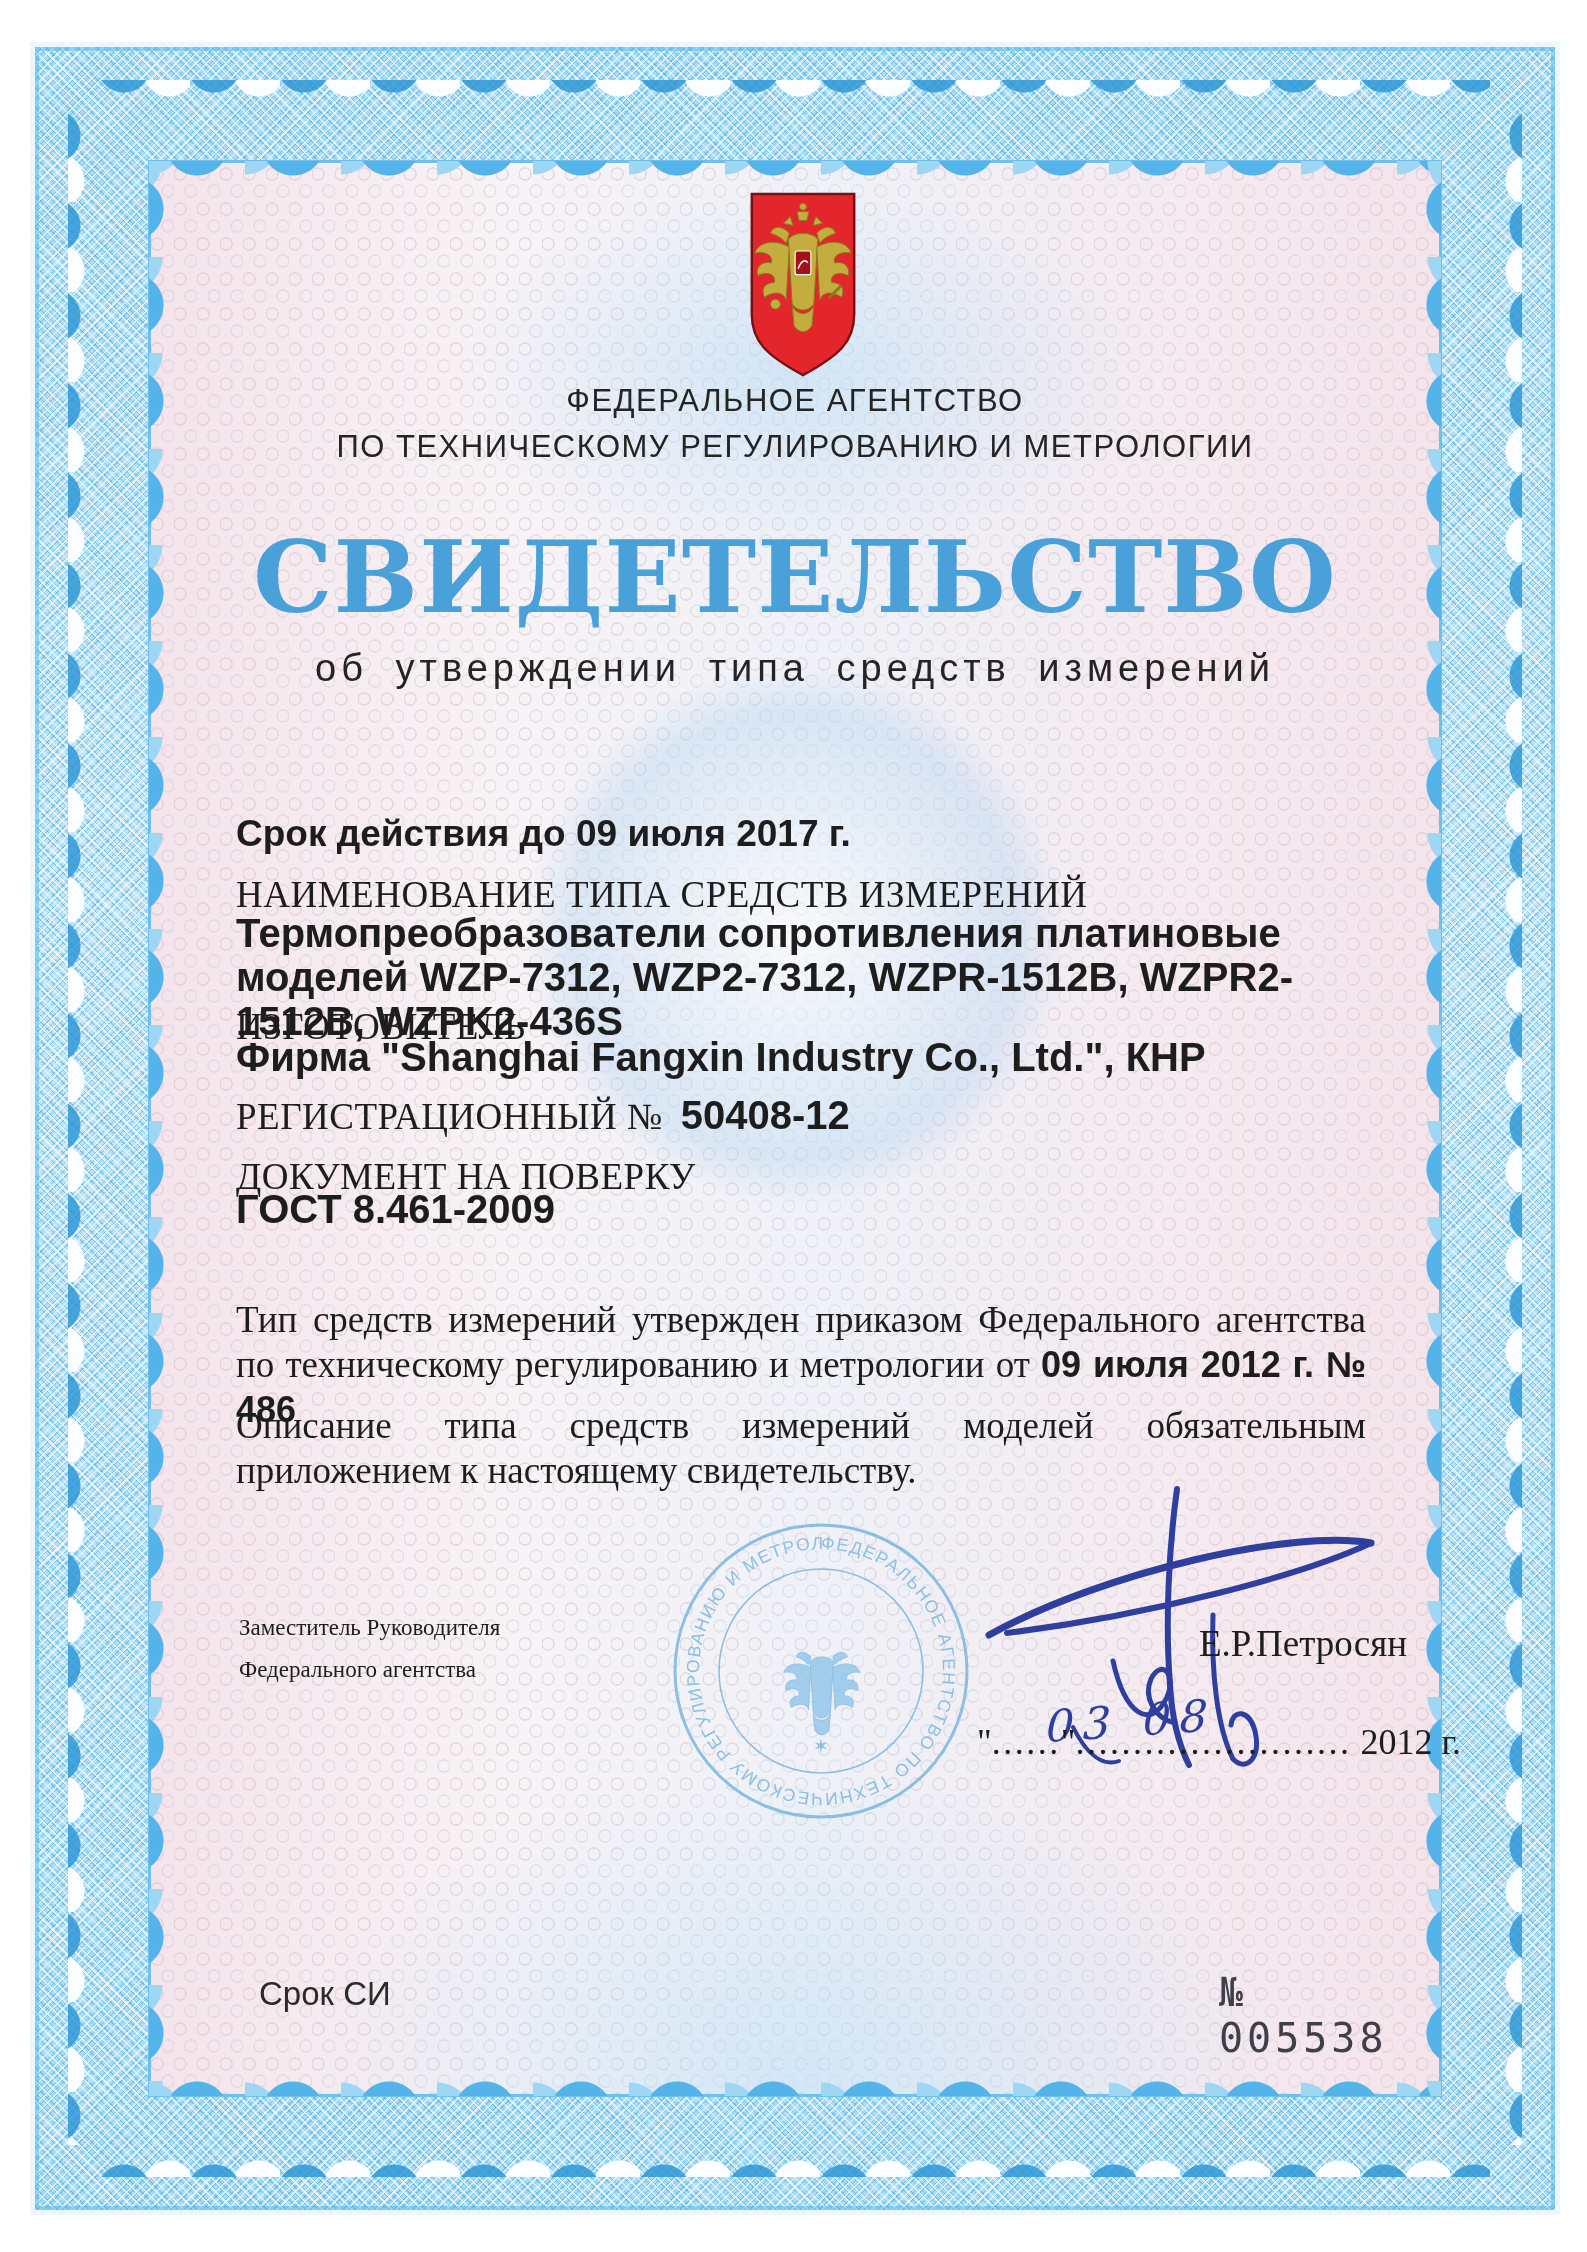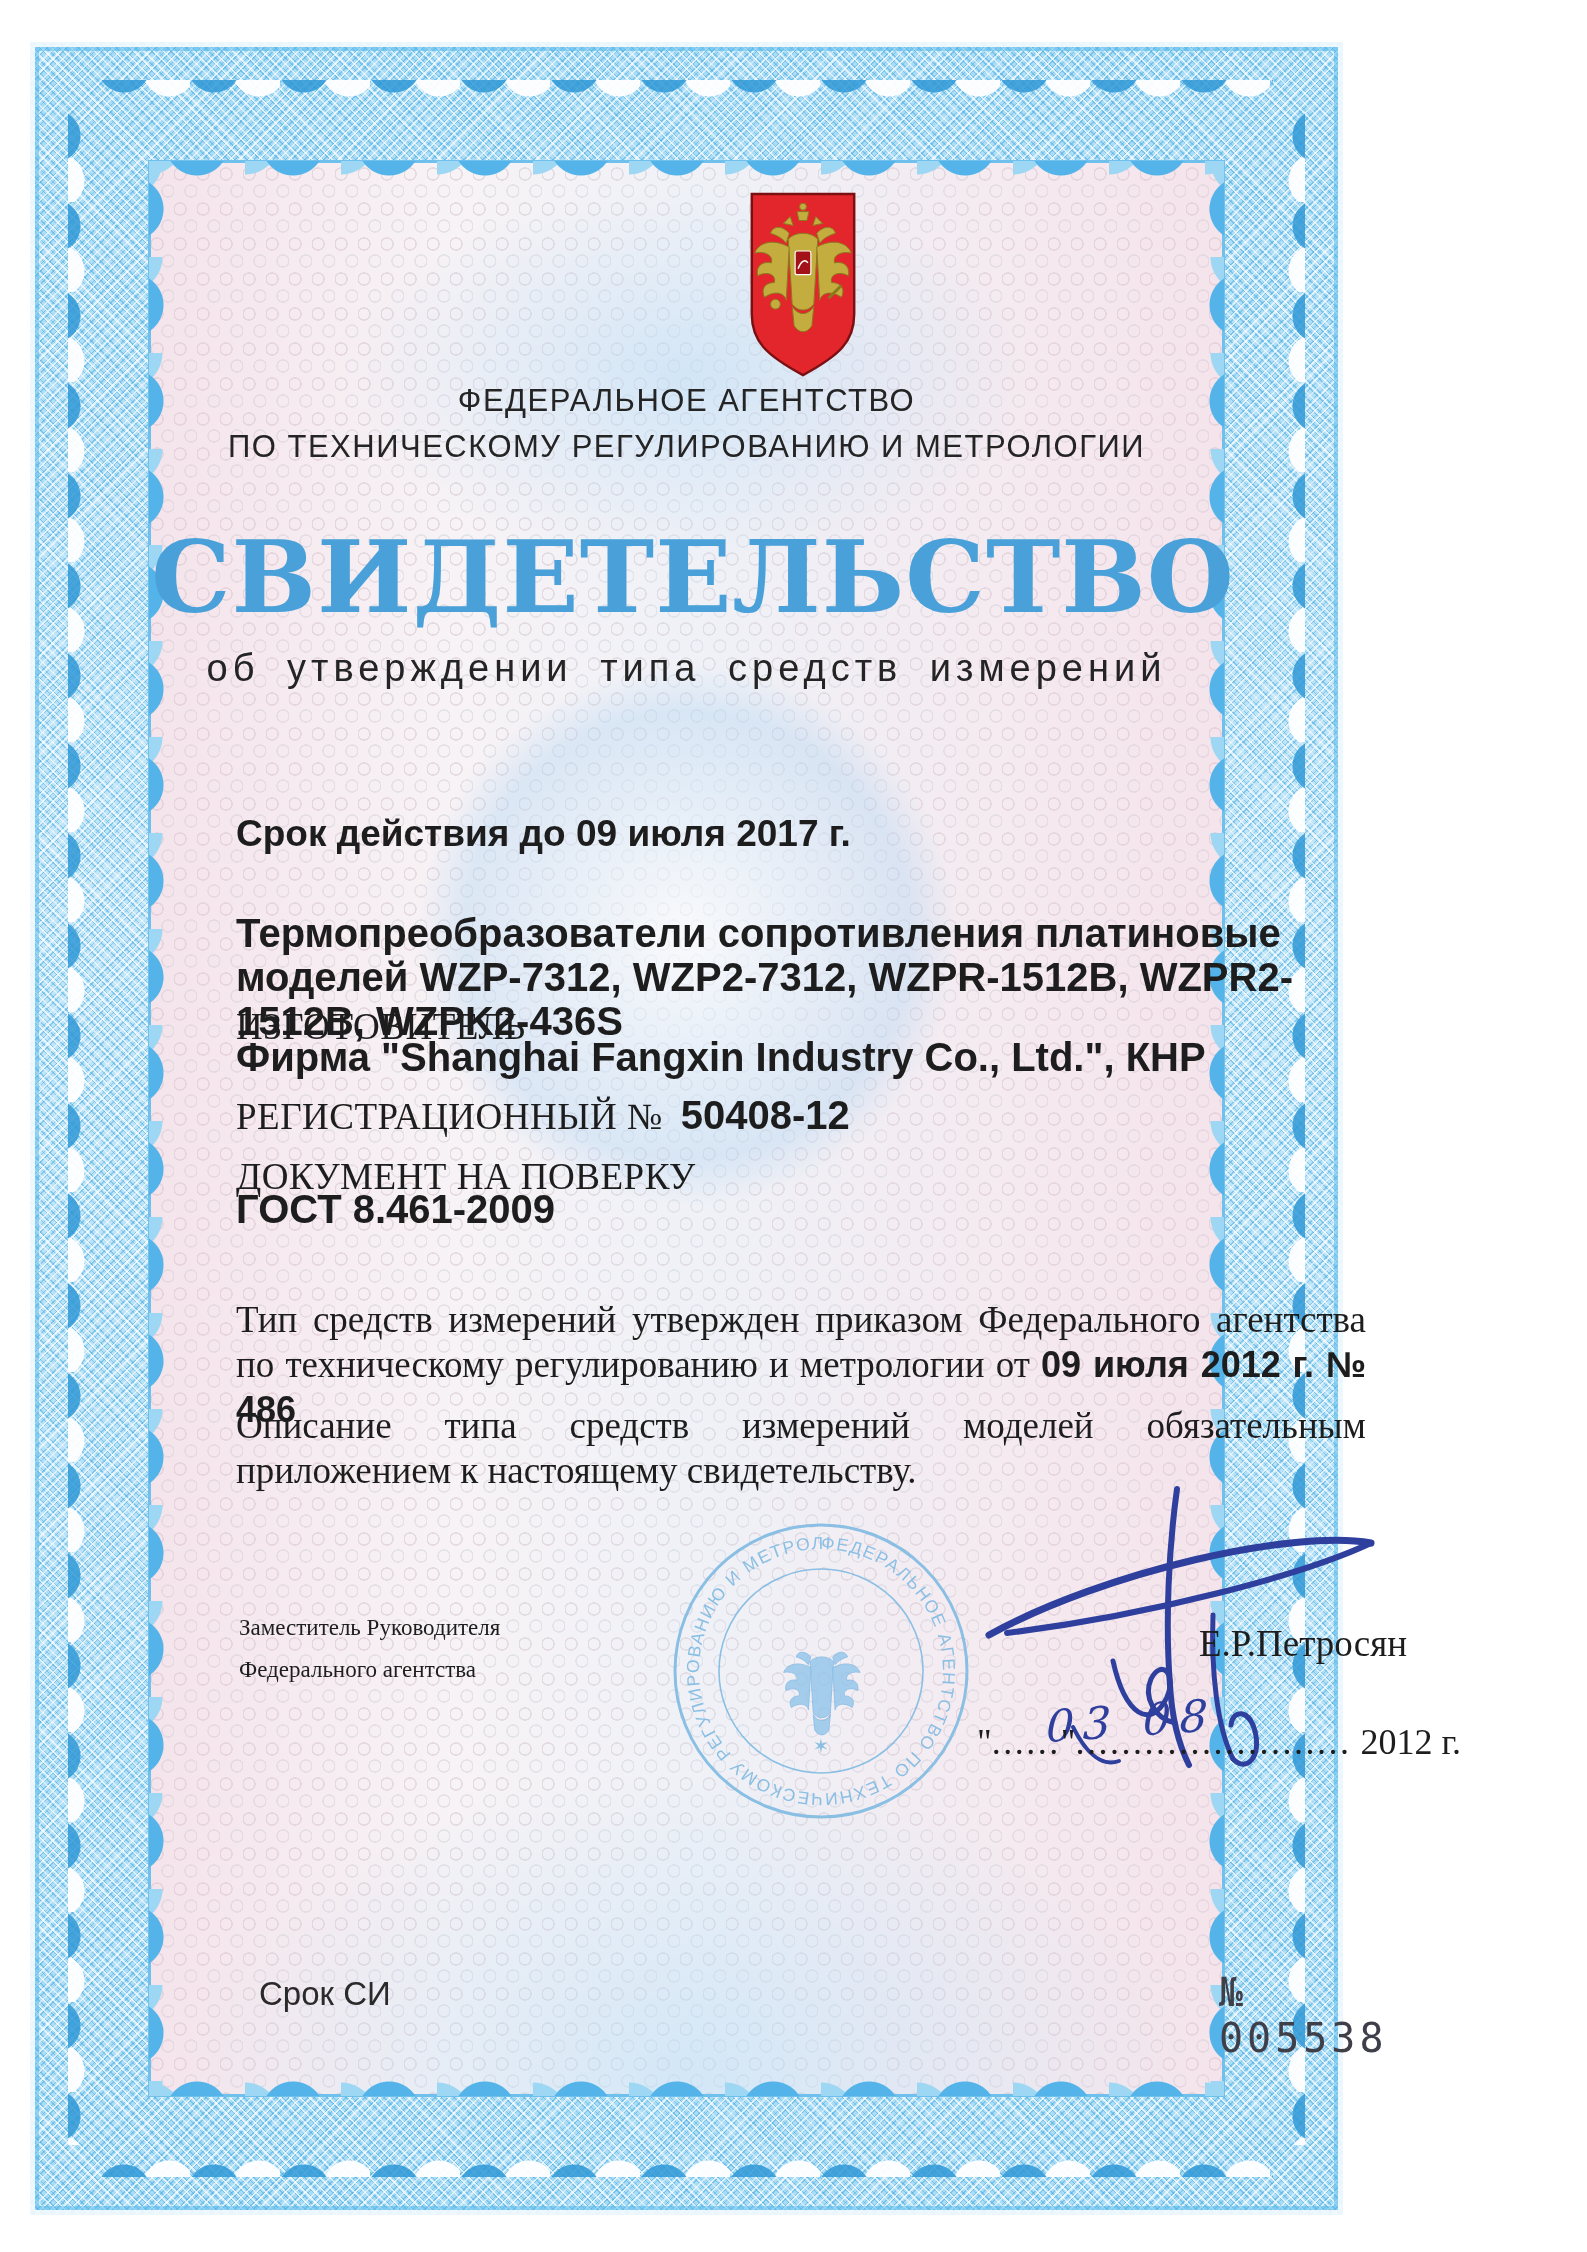--- a/index.html
+++ b/index.html
@@ -2,21 +2,21 @@
 <html><head>
 <meta charset="utf-8">
 <style>
   html,body { margin:0; padding:0; background:#ffffff; }
   .page {
     position:relative; width:1587px; height:2252px; background:#ffffff;
     font-family:"Liberation Sans", sans-serif; overflow:hidden;
   }
   
   .cert {
-    position:absolute; left:30px; top:42px; width:1313px; height:2173px;
+    position:absolute; left:30px; top:42px; width:1530px; height:2173px;
     background:#bfe4f7;
   }
   
   .border-frame {
     position:absolute; inset:0;
     background-image:
       repeating-linear-gradient(45deg,  rgba(255,255,255,.65) 0 1.5px, rgba(255,255,255,0) 1.5px 7px),
       repeating-linear-gradient(-45deg, rgba(255,255,255,.65) 0 1.5px, rgba(255,255,255,0) 1.5px 7px),
       repeating-linear-gradient(45deg,  rgba(64,166,224,.45) 0 1px, rgba(64,166,224,0) 1px 4.5px),
       repeating-linear-gradient(-45deg, rgba(64,166,224,.45) 0 1px, rgba(64,166,224,0) 1px 4.5px),
@@ -196,20 +196,21 @@
       <div class="abs centered agency">
         <div>ФЕДЕРАЛЬНОЕ АГЕНТСТВО</div>
         <div>ПО ТЕХНИЧЕСКОМУ РЕГУЛИРОВАНИЮ И МЕТРОЛОГИИ</div>
       </div>
 
       <div class="abs centered title">СВИДЕТЕЛЬСТВО</div>
       <div class="abs centered subtitle">об утверждении типа средств измерений</div>
 
       <div class="abs left-col validity">Срок действия до  09 июля 2017 г.</div>
 
+      <div class="abs left-col serif-label lbl-name">НАИМЕНОВАНИЕ ТИПА СРЕДСТВ ИЗМЕРЕНИЙ</div>
       <div class="abs left-col sans-value val-name">Термопреобразователи сопротивления платиновые моделей WZP-7312, WZP2-7312, WZPR-1512B, WZPR2-1512B, WZPK2-436S</div>
 
       <div class="abs left-col serif-label lbl-man">ИЗГОТОВИТЕЛЬ</div>
       <div class="abs left-col sans-value val-man">Фирма "Shanghai Fangxin Industry Co., Ltd.", КНР</div>
 
       <div class="abs left-col line-reg">
         <span class="serif-label">РЕГИСТРАЦИОННЫЙ №</span><span class="inline-gap"></span><span class="sans-value">50408-12</span>
       </div>
 
       <div class="abs left-col serif-label lbl-doc">ДОКУМЕНТ НА ПОВЕРКУ</div>

